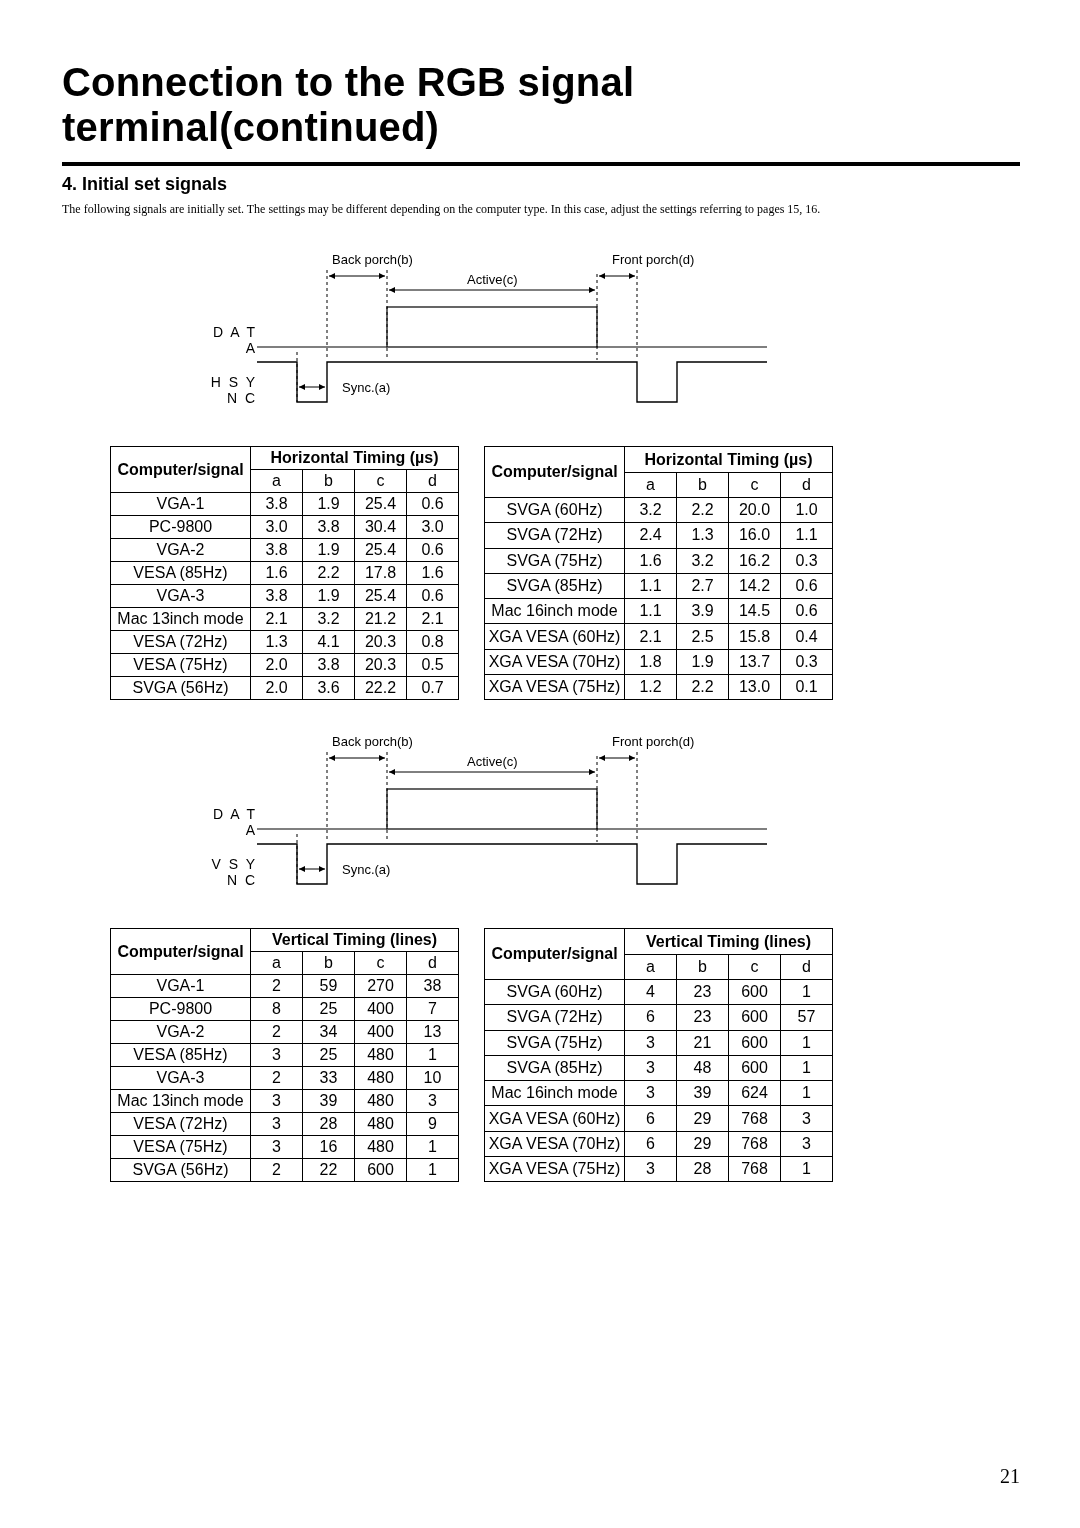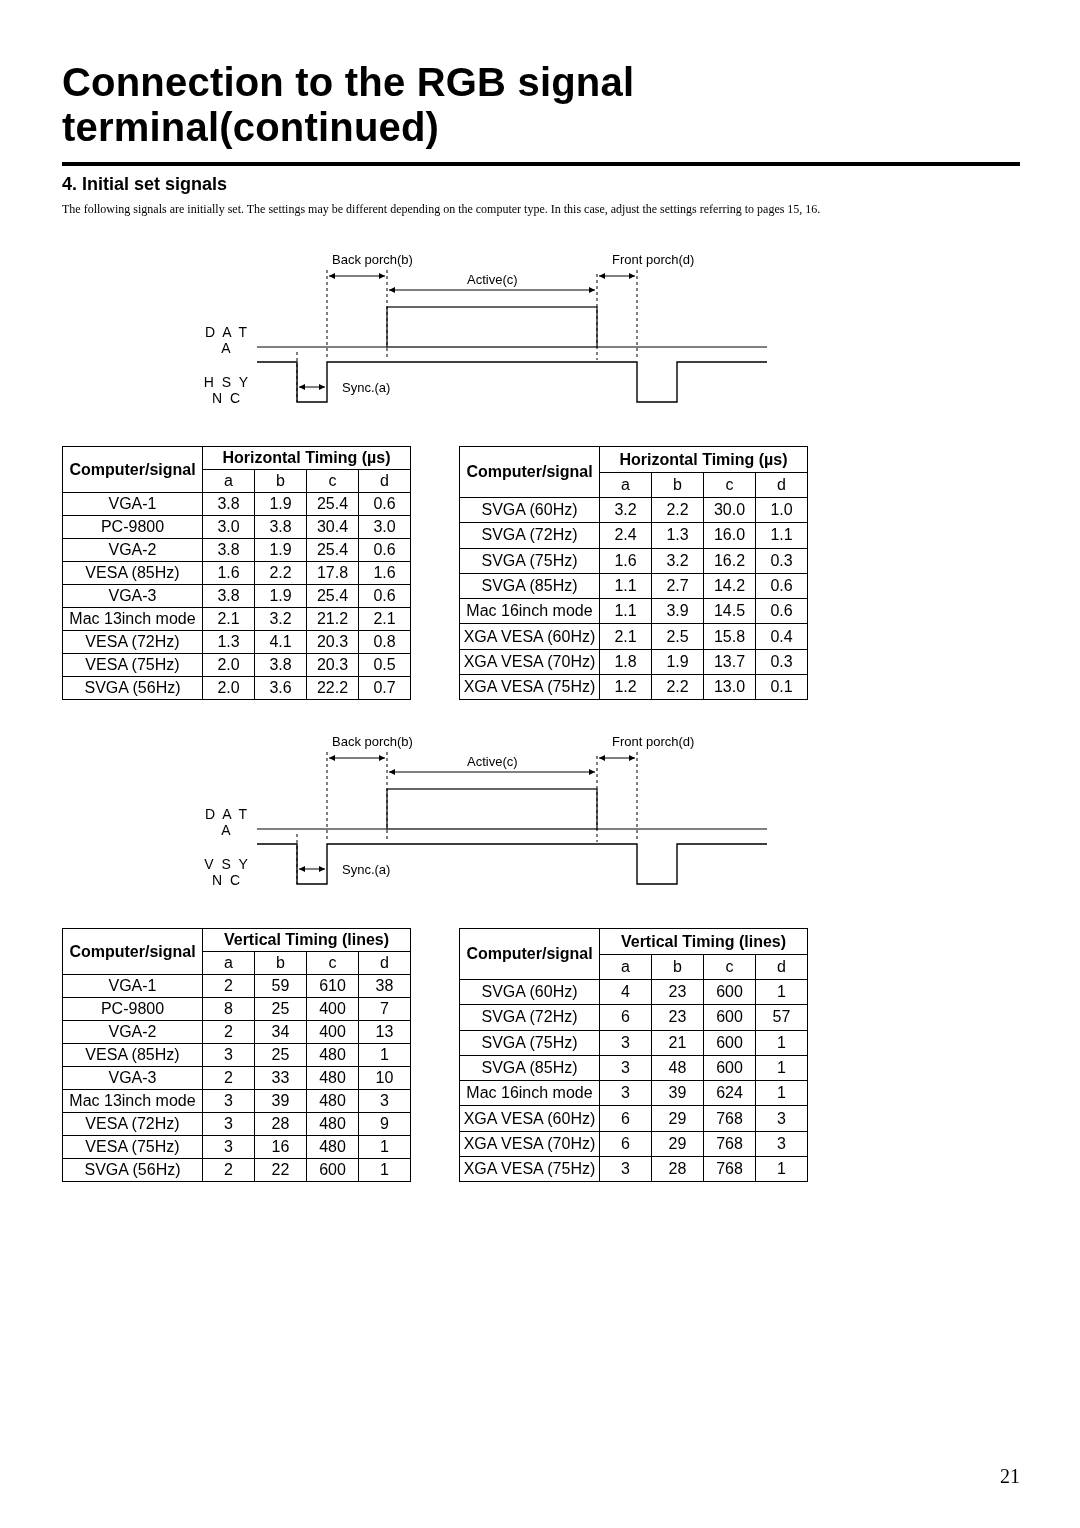--- a/index.html
+++ b/index.html
@@ -28,32 +28,33 @@
       font-family: Georgia, 'Times New Roman', serif;
       font-size: 12px;
       line-height: 1.45;
       text-align: justify;
       margin-bottom: 34px;
     }
     .diagram-wrap { margin: 0 0 22px 0; }
     .diag-row { display: flex; align-items: flex-start; }
     .diag-leftcol {
       width: 195px;
-      text-align: center;
+      text-align: right;
       padding-left: 135px;
       font-size: 14px;
       letter-spacing: 2px;
       padding-top: 72px;
     }
     .diag-leftcol div { margin-bottom: 18px; }
     .diag-svg { }
     .tables-row {
       display: flex;
-      gap: 48px;
+      gap: 25px;
       margin-bottom: 34px;
+      margin-left: 48px;
     }
     table.timing {
       border-collapse: collapse;
       font-size: 16px;
     }
     table.timing th, table.timing td {
       border: 1px solid #000;
       padding: 1px 0 1px 0;
       text-align: center;
       font-weight: normal;
@@ -217,21 +218,21 @@
         <tr>
           <th class="col-v">a</th>
           <th class="col-v">b</th>
           <th class="col-v">c</th>
           <th class="col-v">d</th>
         </tr>
         <tr>
           <td class="col-cs">SVGA (60Hz)</td>
           <td class="col-v">3.2</td>
           <td class="col-v">2.2</td>
-          <td class="col-v">30.0</td>
+          <td class="col-v">20.0</td>
           <td class="col-v">1.0</td>
         </tr>
         <tr>
           <td class="col-cs">SVGA (72Hz)</td>
           <td class="col-v">2.4</td>
           <td class="col-v">1.3</td>
           <td class="col-v">16.0</td>
           <td class="col-v">1.1</td>
         </tr>
         <tr>
@@ -326,21 +327,21 @@
         <tr>
           <th class="col-v">a</th>
           <th class="col-v">b</th>
           <th class="col-v">c</th>
           <th class="col-v">d</th>
         </tr>
         <tr>
           <td class="col-cs">VGA-1</td>
           <td class="col-v">2</td>
           <td class="col-v">59</td>
-          <td class="col-v">610</td>
+          <td class="col-v">270</td>
           <td class="col-v">38</td>
         </tr>
         <tr>
           <td class="col-cs">PC-9800</td>
           <td class="col-v">8</td>
           <td class="col-v">25</td>
           <td class="col-v">400</td>
           <td class="col-v">7</td>
         </tr>
         <tr>

